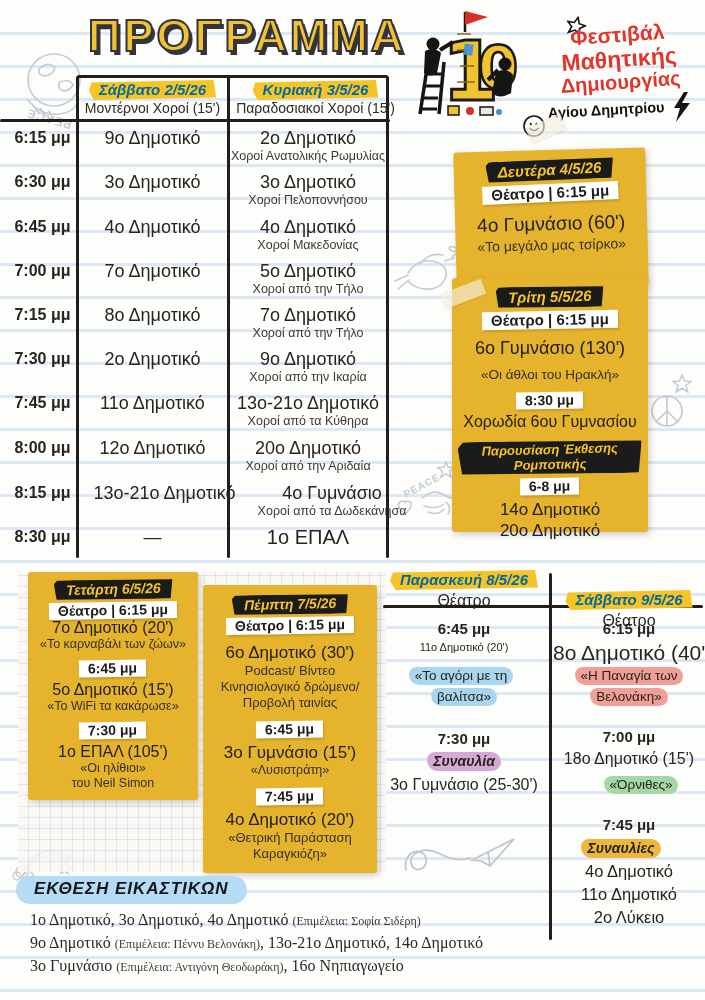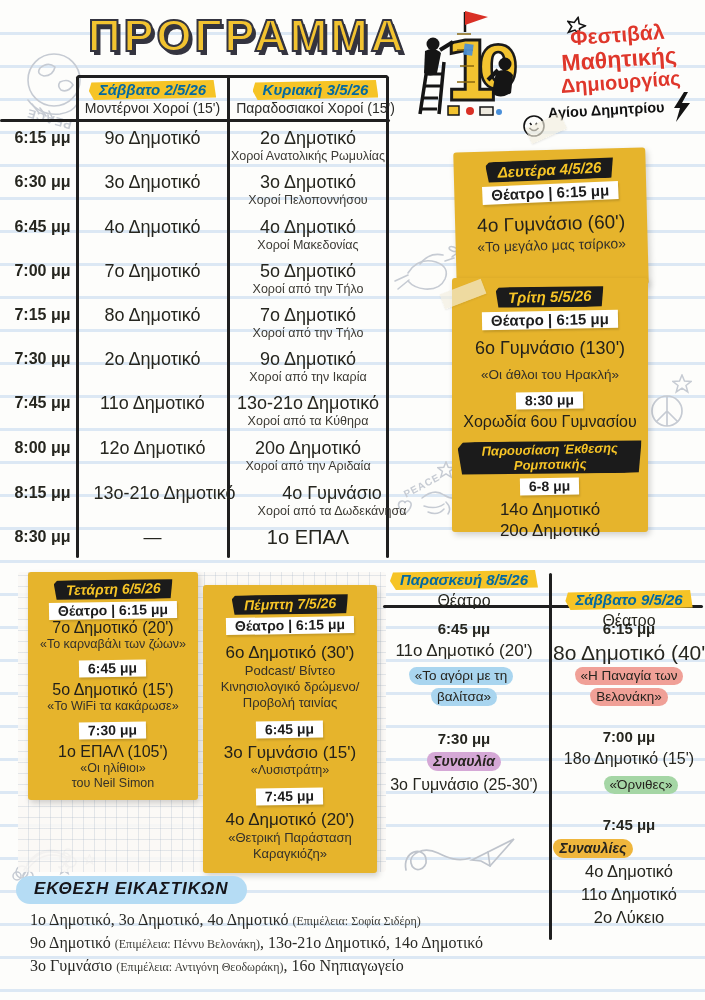--- a/index.html
+++ b/index.html
@@ -372,21 +372,21 @@
   </div>
 
   <div class="abs tline" style="left:383px;top:605px;width:320px;height:3px;"></div>
   <div class="abs tline" style="left:549px;top:573px;width:3px;height:367px;"></div>
 
   <div class="abs c" style="left:383px;top:570px;width:162px;">
     <span class="datelab">Παρασκευή 8/5/26</span>
     <div class="colvenue" style="margin-top:2px;">Θέατρο</div>
   </div>
   <div class="abs c coltime" style="left:383px;top:620px;width:162px;">6:45 μμ</div>
-  <div class="abs c colschool" style="left:383px;top:641px;width:162px;font-size:17px;">11ο Δημοτικό (20')</div>
+  <div class="abs c colschool" style="left:383px;top:641px;width:162px;font-size:11px;">11ο Δημοτικό (20')</div>
   <div class="abs c" style="left:383px;top:665px;width:162px;">
     <span class="hl blue">«Το αγόρι με τη βαλίτσα»</span>
   </div>
   <div class="abs c coltime" style="left:383px;top:730px;width:162px;">7:30 μμ</div>
   <div class="abs c" style="left:383px;top:751px;width:162px;">
     <span class="hl pink">Συναυλία</span>
   </div>
   <div class="abs c colschool" style="left:383px;top:776px;width:162px;font-size:16px;">3ο Γυμνάσιο (25-30')</div>
 
   <div class="abs c" style="left:553px;top:570px;width:152px;margin-top:20px;">
@@ -397,21 +397,21 @@
   <div class="abs c colschool" style="left:553px;top:641px;width:148px;font-size:21px;">8ο Δημοτικό (40')</div>
   <div class="abs c" style="left:563px;top:665px;width:132px;">
     <span class="hl salmon">«Η Παναγία των Βελονάκη»</span>
   </div>
   <div class="abs c coltime" style="left:553px;top:728px;width:152px;">7:00 μμ</div>
   <div class="abs c colschool" style="left:553px;top:750px;width:152px;font-size:16px;">18ο Δημοτικό (15')</div>
   <div class="abs c" style="left:553px;top:774px;width:176px;">
     <span class="hl green">«Όρνιθες»</span>
   </div>
   <div class="abs c coltime" style="left:553px;top:816px;width:152px;">7:45 μμ</div>
-  <div class="abs c" style="left:525px;top:838px;width:136px;">
+  <div class="abs c" style="left:553px;top:838px;width:136px;">
     <span class="hl orange">Συναυλίες</span>
   </div>
   <div class="abs c colschool" style="left:553px;top:862px;width:152px;">4ο Δημοτικό</div>
   <div class="abs c colschool" style="left:553px;top:885px;width:152px;">11ο Δημοτικό</div>
   <div class="abs c colschool" style="left:553px;top:908px;width:152px;">2ο Λύκειο</div>
 
   <div class="abs" style="left:16px;top:876px;width:680px;">
     <span class="exh-title">ΕΚΘΕΣΗ ΕΙΚΑΣΤΙΚΩΝ</span>
     <div class="exline" style="margin:7px 0 0 14px;">
       <span>1ο Δημοτικό, 3ο Δημοτικό, 4ο Δημοτικό </span><span class="xs">(Επιμέλεια: Σοφία Σιδέρη)</span>

